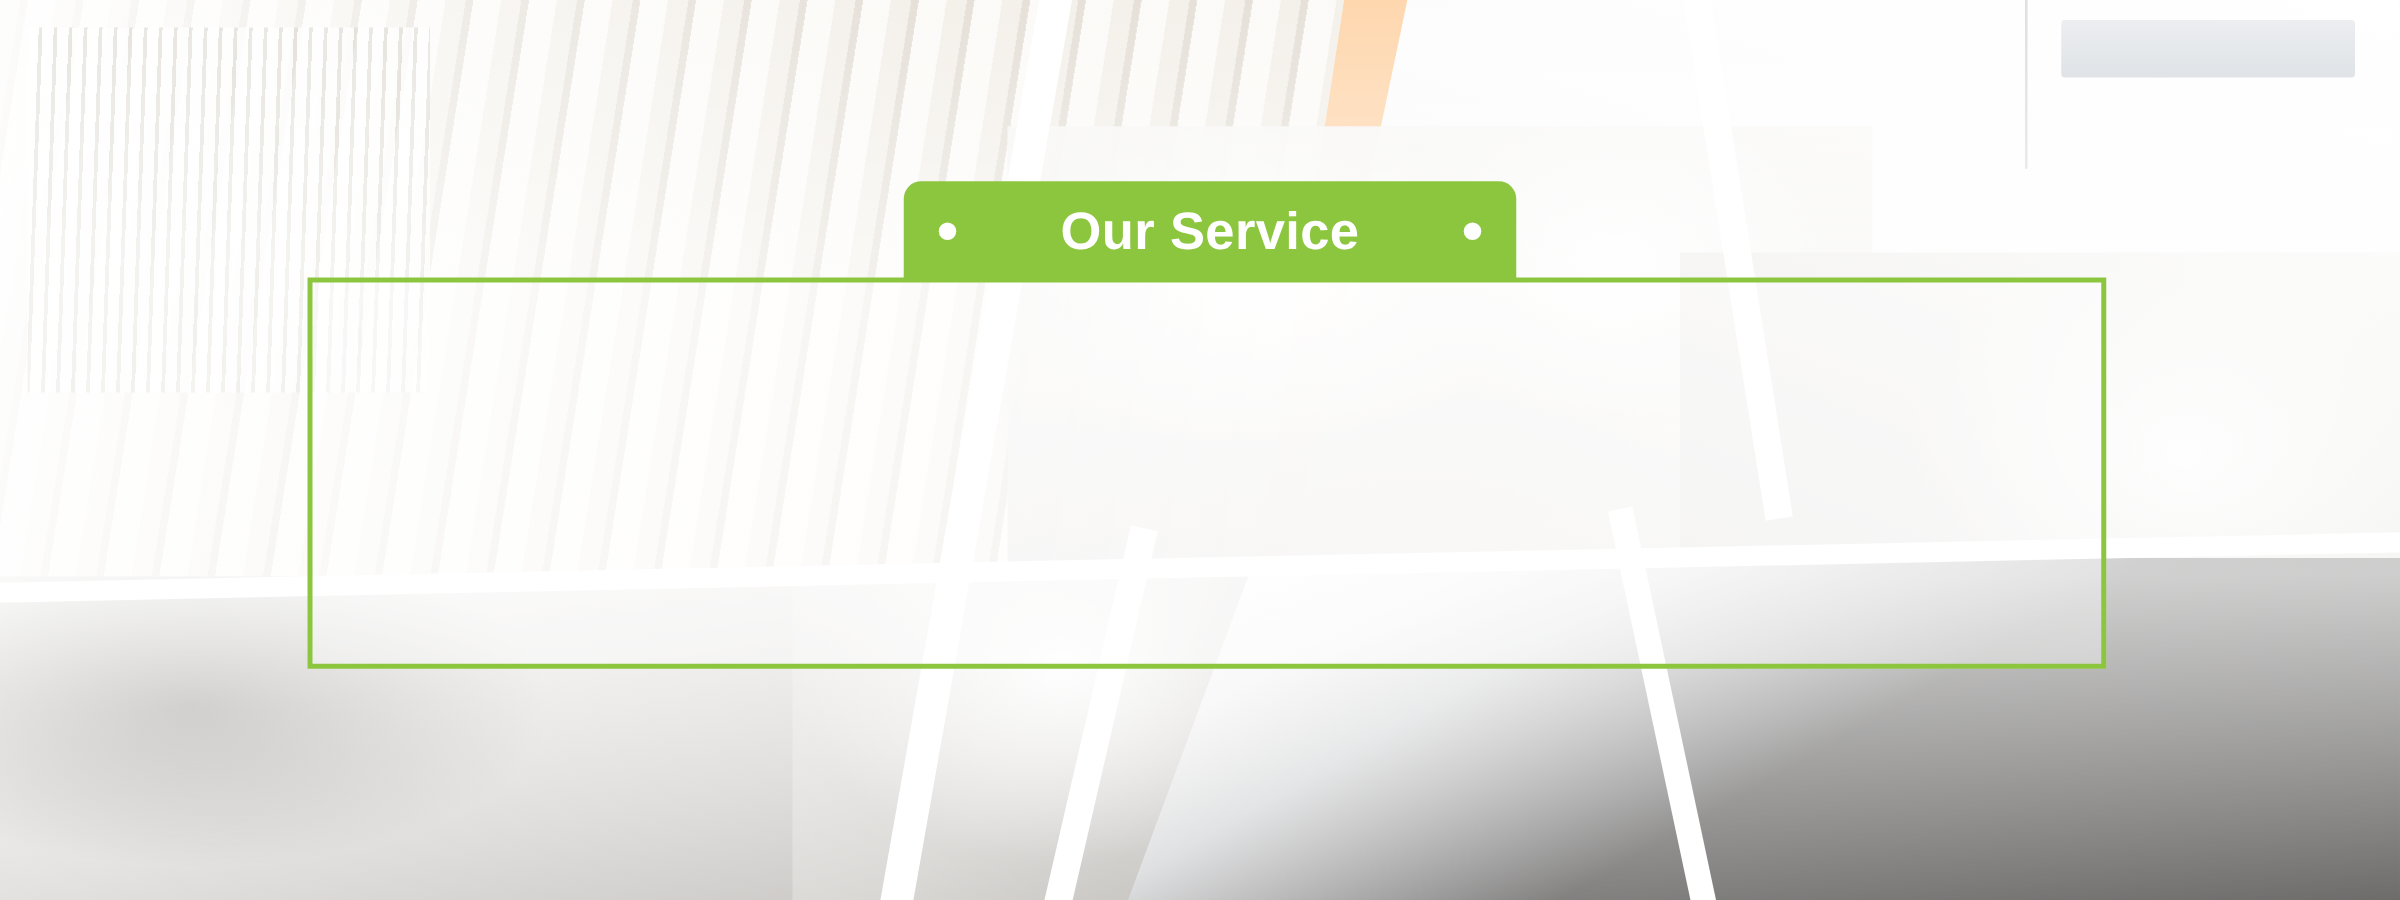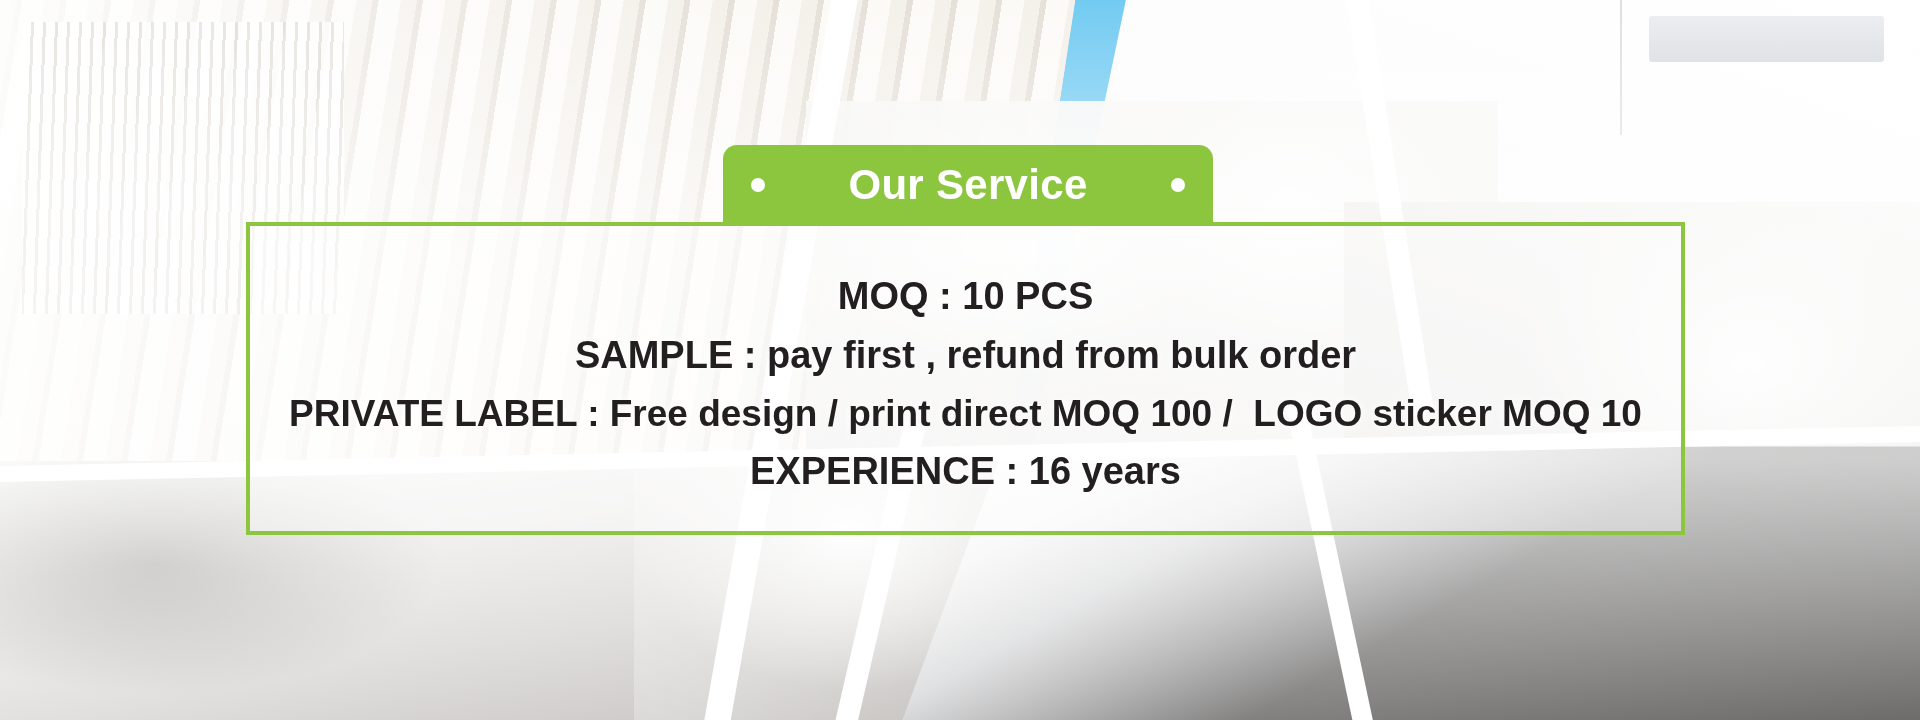--- a/index.html
+++ b/index.html
@@ -3,21 +3,21 @@
 <meta charset="utf-8">
 <title>Our Service Banner</title>
 <style>
   html,body{margin:0;padding:0;background:#ffffff;}
   body{font-family:"Liberation Sans","DejaVu Sans",sans-serif;}
 
   #stage{
     position:relative;
     width:1920px;height:720px;
     overflow:hidden;
-    background:#0ea5e9;
+    background:#fdba74;
   }
 
   
   .collage{position:absolute;inset:0;overflow:hidden;}
   .panel{position:absolute;overflow:hidden;background-repeat:no-repeat;background-size:cover;}
 
   
   .p-tl{
     left:0;top:0;width:56%;height:78%;
     background:
@@ -189,20 +189,14 @@
   <div class="wash"></div>
 
   <div class="outline-box"></div>
 
   <div class="pill">
     <span class="pill-dot left"></span>
     <span class="pill-title">Our Service</span>
     <span class="pill-dot right"></span>
   </div>
 
-  <div class="lines">
-    <div class="line l1">MOQ : 10 PCS</div>
-    <div class="line l2">SAMPLE : pay first , refund from bulk order</div>
-    <div class="line l3">PRIVATE LABEL : Free design / print direct MOQ 100 /  LOGO sticker MOQ 10</div>
-    <div class="line l4">EXPERIENCE : 16 years</div>
-  </div>
 
 </div>
 
 </body></html>

